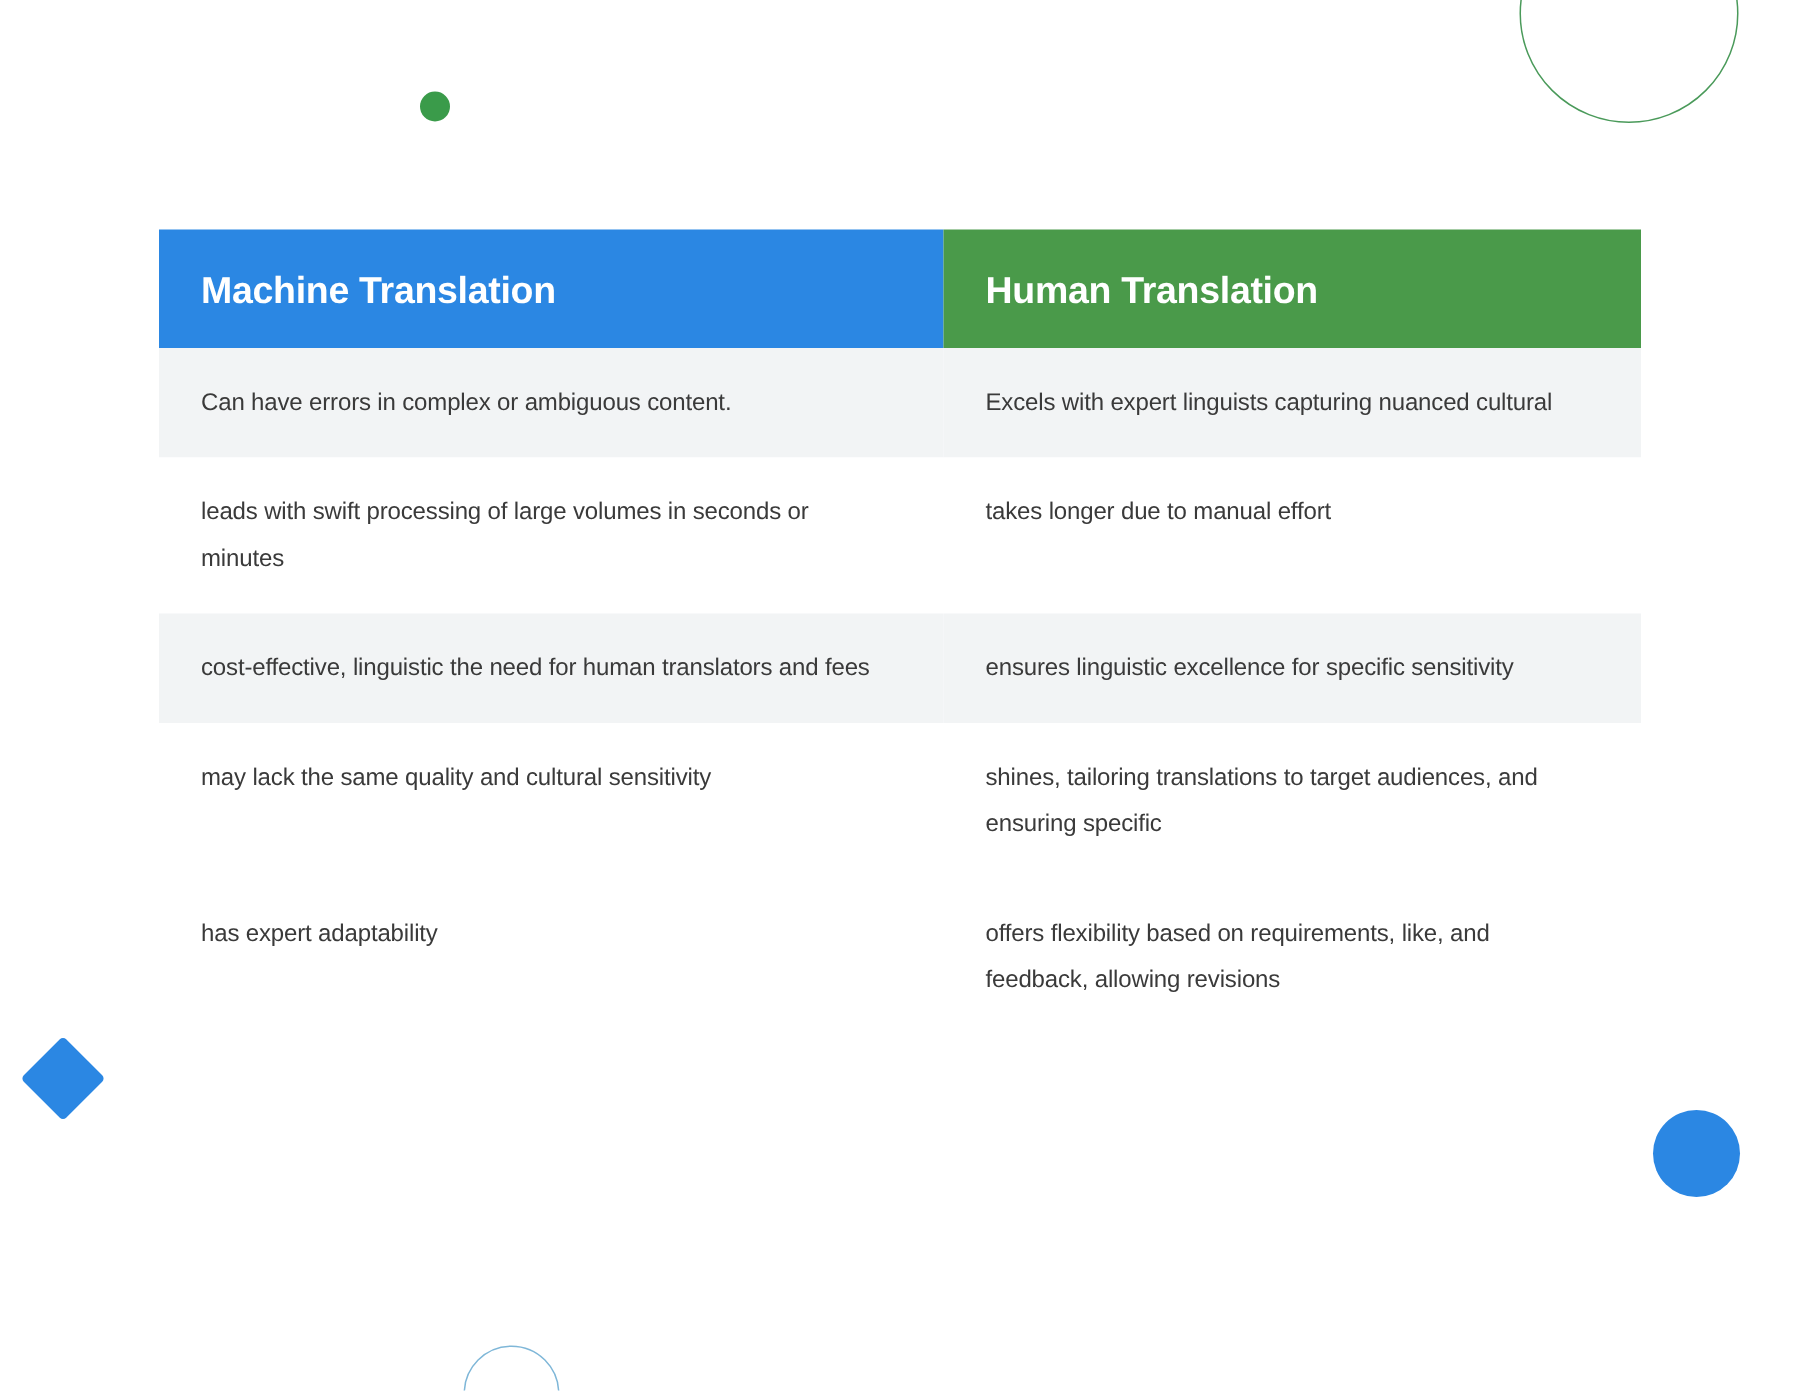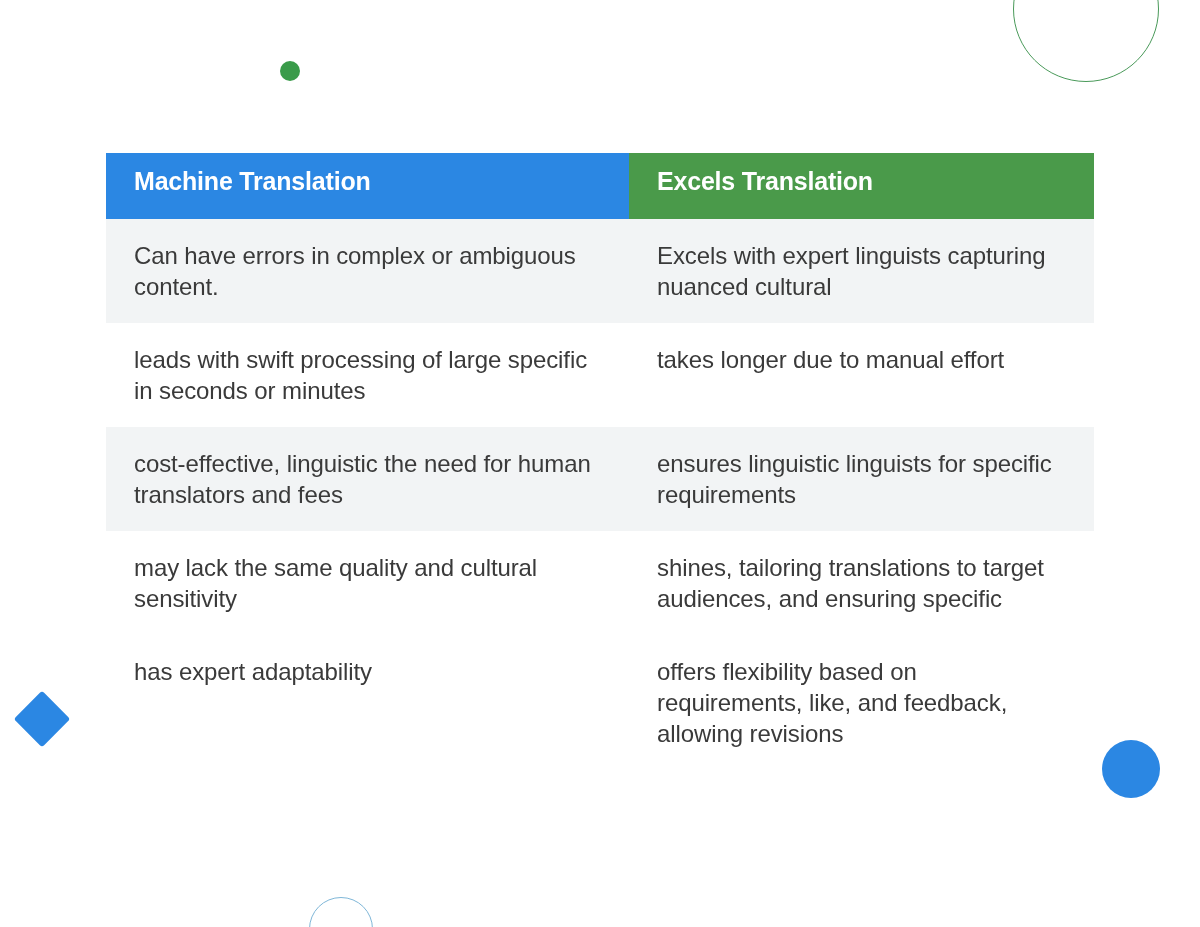--- a/index.html
+++ b/index.html
@@ -75,33 +75,33 @@
   table.comparison {
     border-collapse: collapse;
     width: 100%;
     table-layout: fixed;
   }
   table.comparison th {
     text-align: left;
     font-size: 25px;
     font-weight: bold;
     color: #ffffff;
-    padding: 14px 0 23px 28px;
+    padding: 27px 0 23px 28px;
     letter-spacing: -0.2px;
     vertical-align: middle;
   }
   th.col-machine {
     background: #2b87e3;
     width: 495px;
   }
   th.col-human {
     background: #4a9a4a;
   }
   table.comparison td {
-    font-size: 24px;
+    font-size: 16px;
     line-height: 31px;
     color: #3a3a3a;
     padding: 21px 34px 21px 28px;
     vertical-align: top;
     letter-spacing: -0.1px;
   }
   tr.row-alt td {
     background: #f2f4f5;
   }
   tr.row-plain td {
@@ -115,35 +115,35 @@
 <div class="deco deco-dot-green"></div>
 <div class="deco deco-diamond-blue"></div>
 <div class="deco deco-dot-blue"></div>
 <div class="deco deco-circle-outline-b"></div>
 
 <div class="table-wrap">
   <table class="comparison">
     <thead>
       <tr>
         <th class="col-machine">Machine Translation</th>
-        <th class="col-human">Excels Translation</th>
+        <th class="col-human">Human Translation</th>
       </tr>
     </thead>
     <tbody>
       <tr class="row-alt">
         <td>Can have errors in complex or ambiguous content.</td>
         <td>Excels with expert linguists capturing nuanced cultural</td>
       </tr>
       <tr class="row-plain">
-        <td>leads with swift processing of large specific in seconds or minutes</td>
+        <td>leads with swift processing of large volumes in seconds or minutes</td>
         <td>takes longer due to manual effort</td>
       </tr>
       <tr class="row-alt">
         <td>cost-effective, linguistic the need for human translators and fees</td>
-        <td>ensures linguistic linguists for specific requirements</td>
+        <td>ensures linguistic excellence for specific sensitivity</td>
       </tr>
       <tr class="row-plain">
         <td>may lack the same quality and cultural sensitivity</td>
         <td>shines, tailoring translations to target audiences, and ensuring specific</td>
       </tr>
       <tr class="row-plain">
         <td>has expert adaptability</td>
         <td>offers flexibility based on requirements, like, and feedback, allowing revisions</td>
       </tr>
     </tbody>

